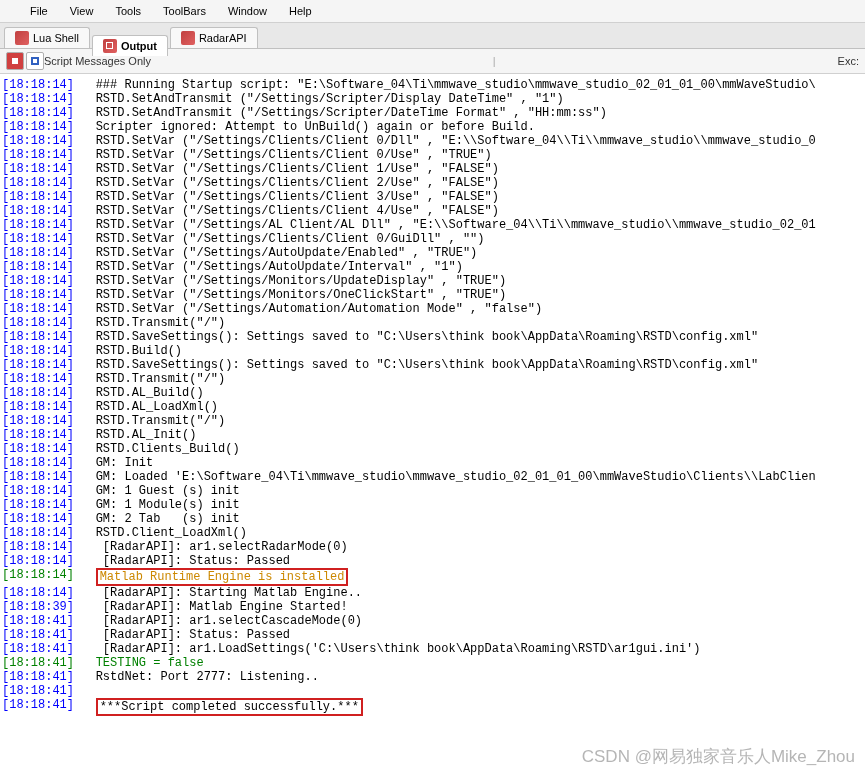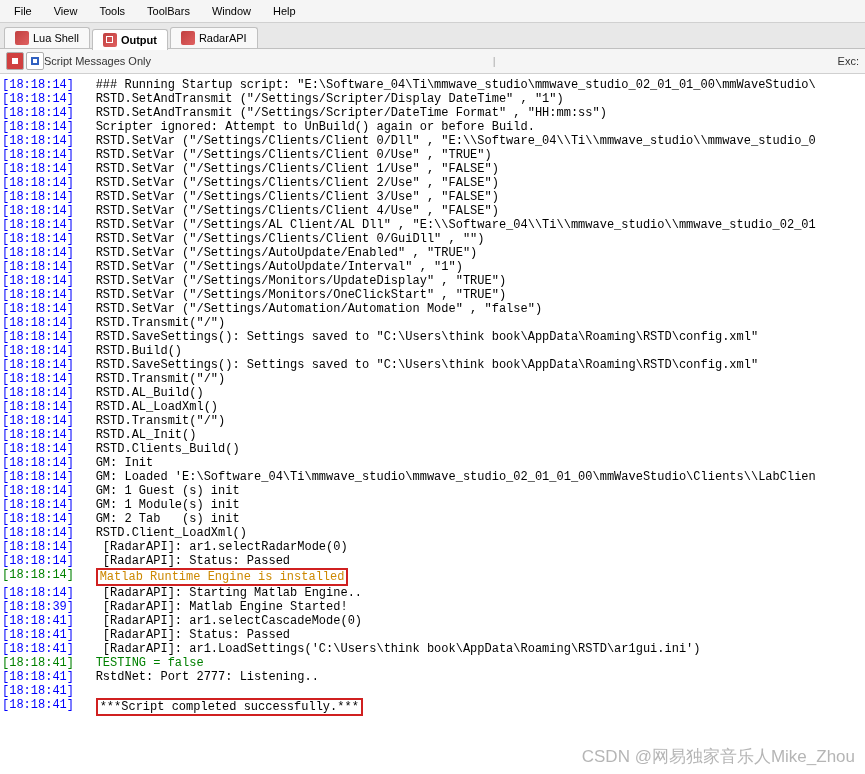--- a/index.html
+++ b/index.html
@@ -1,21 +1,21 @@
 <!DOCTYPE html>
 <html><head>
 <meta charset="utf-8">
 <style>
 * { margin: 0; padding: 0; box-sizing: border-box; }
 body { font-family: Tahoma, Arial, sans-serif; font-size: 11px; background: #f0f0f0; width: 865px; height: 774px; overflow: hidden; position: relative; }
-.menubar { background: #f5f5f5; border-bottom: 1px solid #d0d0d0; padding: 2px 4px; display: flex; gap: 2px; }
+.menubar { background: #f5f5f5; border-bottom: 1px solid #d0d0d0; padding: 2px 20px; display: flex; gap: 2px; }
 .menu-item { padding: 3px 10px; cursor: pointer; }
 .tabbar { background: #e8e8e8; border-bottom: 1px solid #c0c0c0; display: flex; align-items: flex-end; padding: 4px 4px 0 4px; height: 26px; }
 .tab { display: flex; align-items: center; gap: 4px; padding: 3px 10px; background: #f8f8f8; border: 1px solid #c0c0c0; border-bottom: none; margin-right: 2px; cursor: pointer; border-radius: 3px 3px 0 0; }
-.tab.active { background: #ffffff; font-weight: bold; position: relative; top: 2px; }
+.tab.active { background: #ffffff; font-weight: bold; position: relative; top: 8px; }
 .tab-icon { width: 14px; height: 14px; display: inline-block; }
 .icon-lua { background: linear-gradient(135deg,#c04040,#e06060); border-radius: 2px; }
 .icon-output { background: linear-gradient(135deg,#c04040,#e06060); border-radius: 2px; position: relative; }
 .icon-output::after { content:""; position:absolute; left:3px; top:3px; width:5px; height:5px; border:1px solid #fff; }
 .icon-radar { background: linear-gradient(135deg,#c04040,#e06060); border-radius: 2px; }
 .toolbar { background: #f5f5f5; border-bottom: 1px solid #d0d0d0; padding: 3px 6px; display: flex; align-items: center; }
 .tb-left { display: flex; gap: 2px; }
 .tb-btn { width: 18px; height: 18px; border: 1px solid #b0b0b0; border-radius: 2px; cursor: pointer; display: flex; align-items: center; justify-content: center; }
 .tb-btn.red { background: #d04040; }
 .tb-btn.blue { background: #ffffff; }

